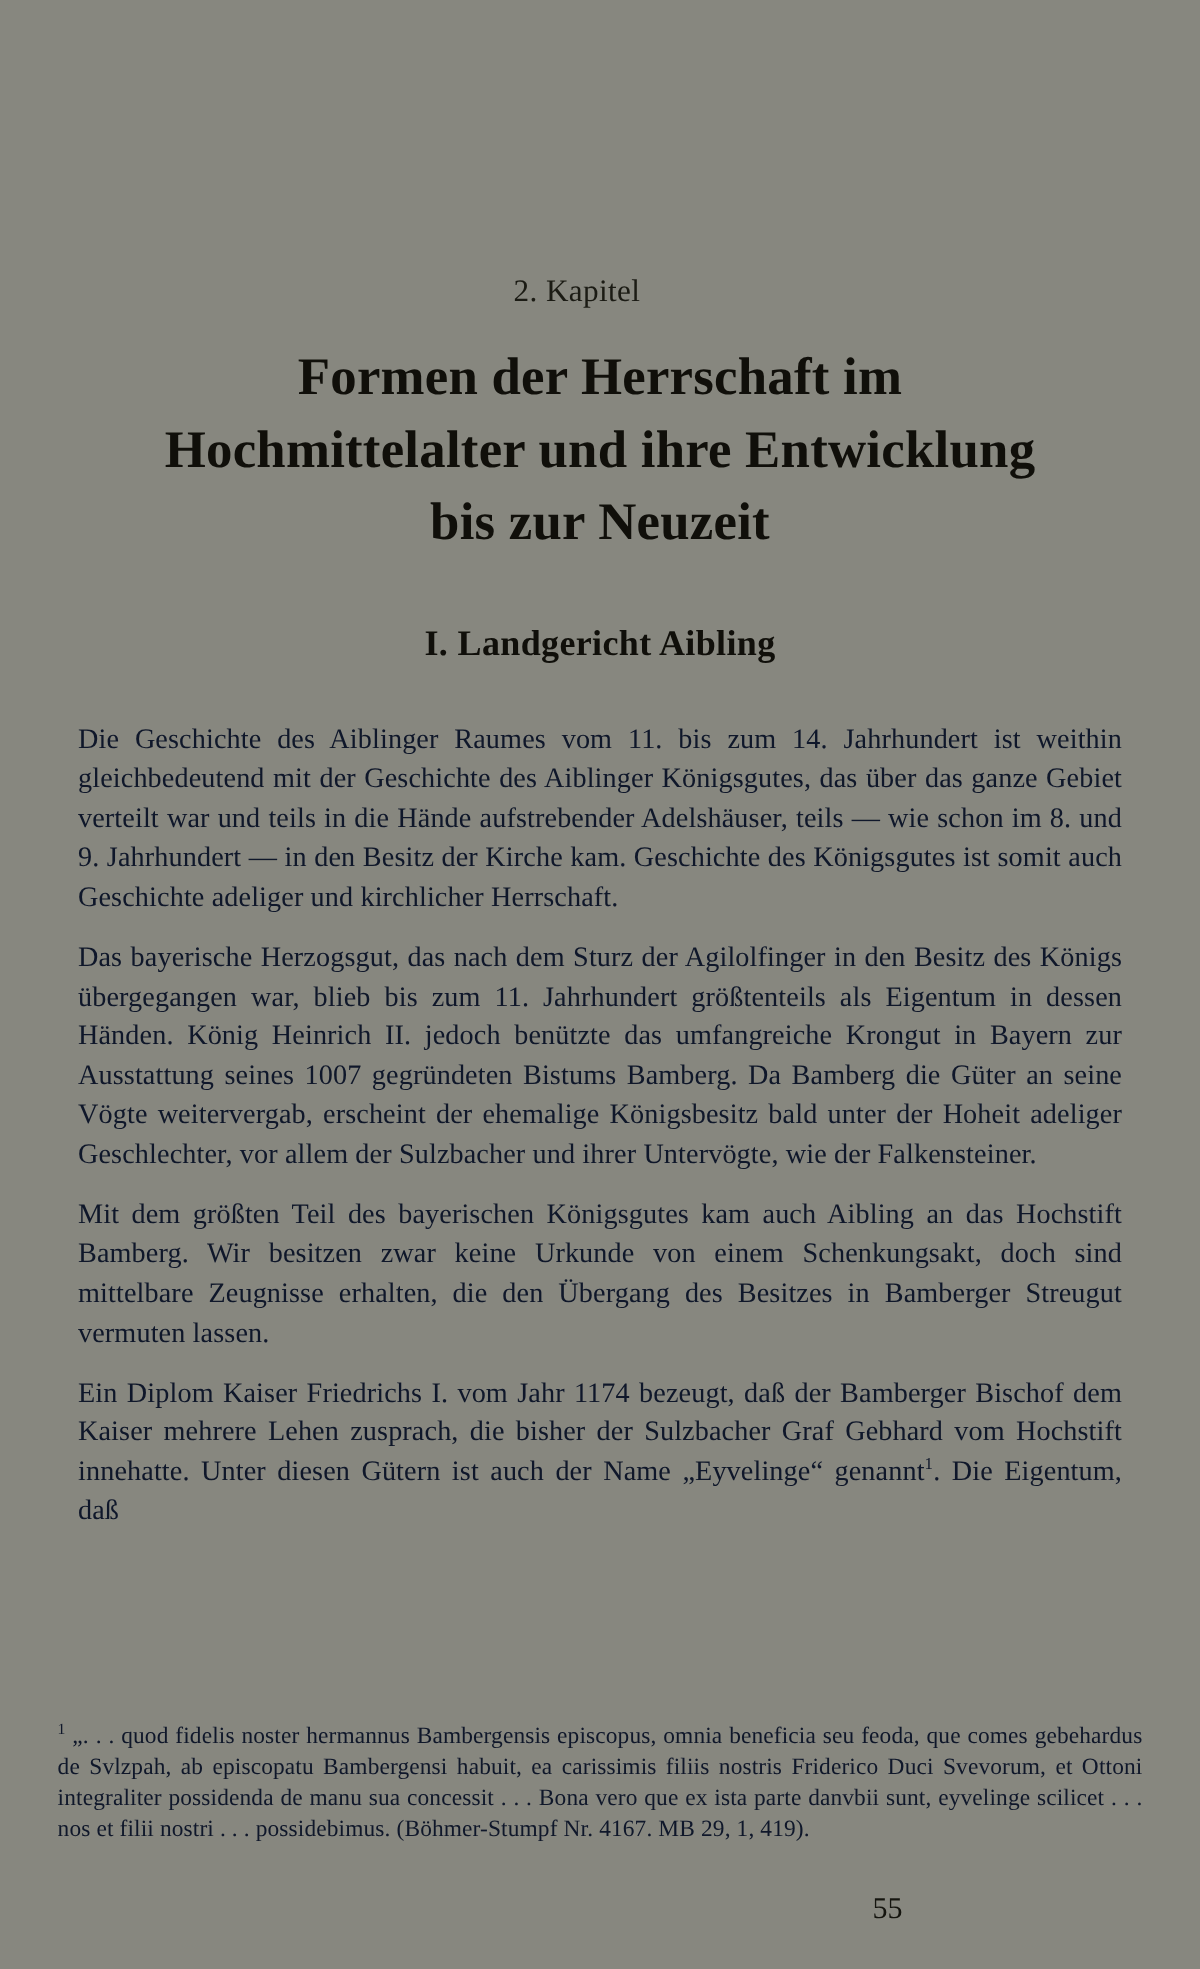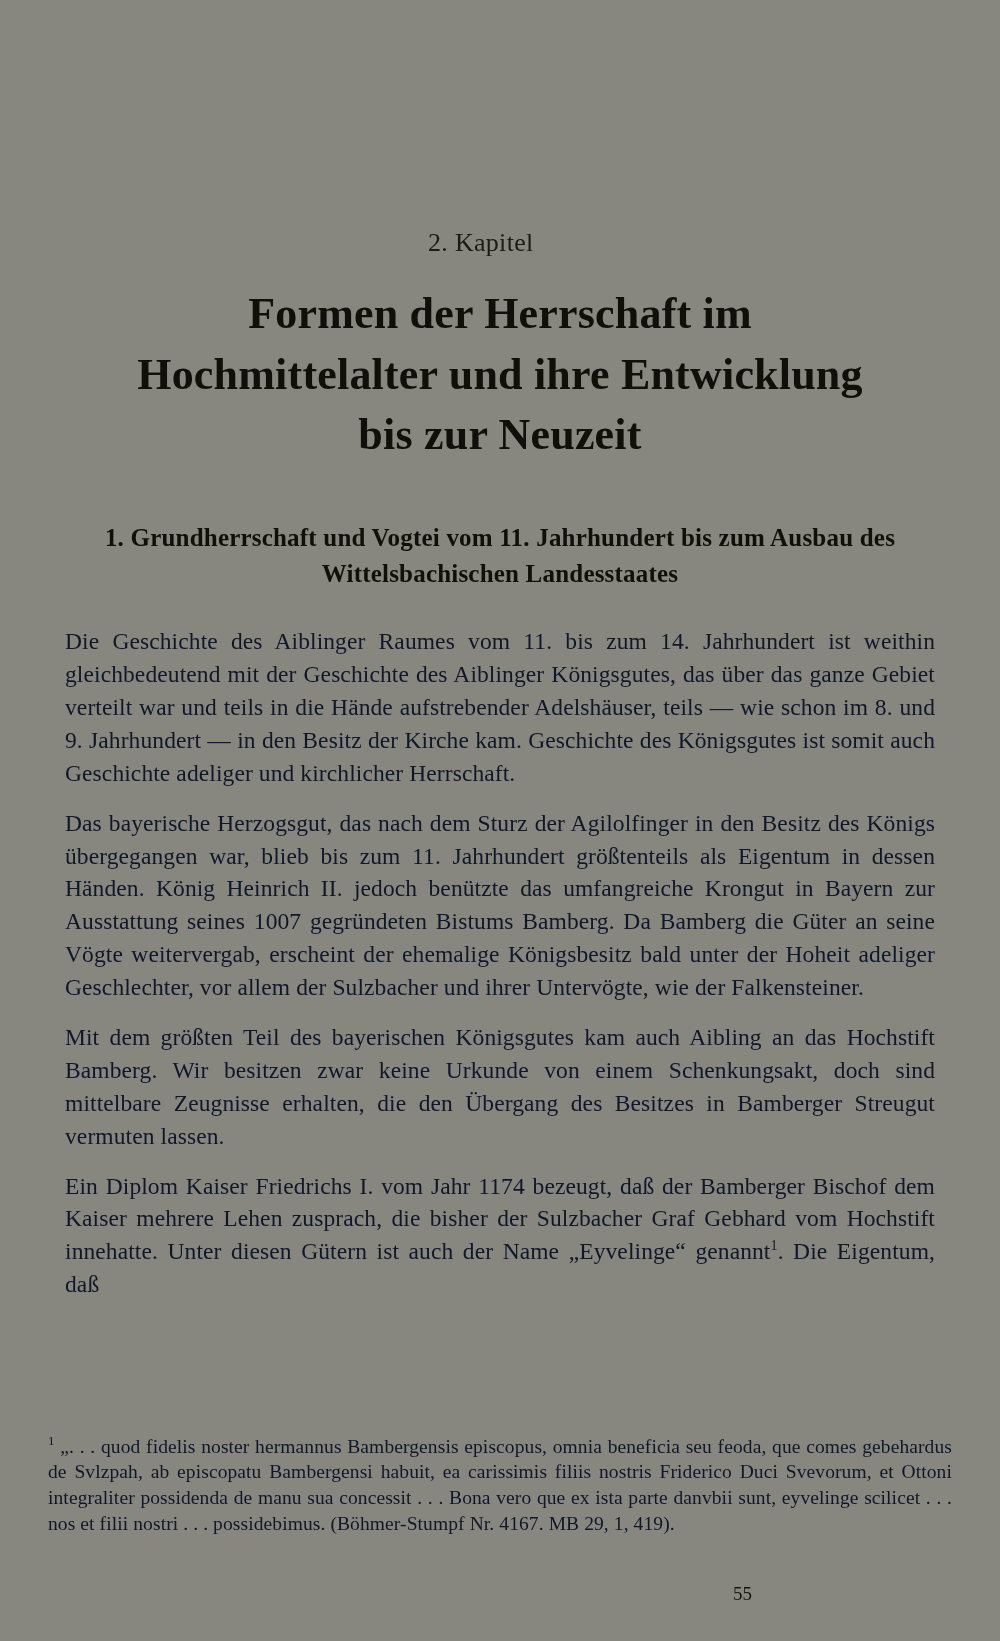--- a/index.html
+++ b/index.html
@@ -91,42 +91,42 @@
     color: #0f172a;
   }
   .footnote sup {
     font-size: 13px;
     vertical-align: super;
   }
   .page-number {
     position: absolute;
     right: 52px;
     bottom: 36px;
-    font-size: 19px;
+    font-size: 25px;
     color: #15150f;
     margin-top: 28px;
   }
   sup.fn {
     font-size: 14px;
     vertical-align: super;
   }
 </style>
 </head>
 <body>
 
 <div class="page">
 
   <div class="content">
 
     <div class="chapter-num">2. Kapitel</div>
 
     <h1 class="chapter-title">Formen der Herrschaft im Hochmittelalter und ihre Entwicklung bis zur Neuzeit</h1>
 
+    <h2 class="section-title">I. Landgericht Aibling</h2>
 
-    <h3 class="subsection-title">1. Grundherrschaft und Vogtei vom 11. Jahrhundert bis zum Ausbau des Wittelsbachischen Landesstaates</h3>
 
 
     <p class="body">Die Geschichte des Aiblinger Raumes vom 11. bis zum 14. Jahrhundert ist weithin gleichbedeutend mit der Geschichte des Aiblinger Königsgutes, das über das ganze Gebiet verteilt war und teils in die Hände aufstrebender Adelshäuser, teils — wie schon im 8. und 9. Jahrhundert — in den Besitz der Kirche kam. Geschichte des Königsgutes ist somit auch Geschichte adeliger und kirchlicher Herrschaft.</p>
     <p class="body">Das bayerische Herzogsgut, das nach dem Sturz der Agilolfinger in den Besitz des Königs übergegangen war, blieb bis zum 11. Jahrhundert größtenteils als Eigentum in dessen Händen. König Heinrich II. jedoch benützte das umfangreiche Krongut in Bayern zur Ausstattung seines 1007 gegründeten Bistums Bamberg. Da Bamberg die Güter an seine Vögte weitervergab, erscheint der ehemalige Königsbesitz bald unter der Hoheit adeliger Geschlechter, vor allem der Sulzbacher und ihrer Untervögte, wie der Falkensteiner.</p>
     <p class="body">Mit dem größten Teil des bayerischen Königsgutes kam auch Aibling an das Hochstift Bamberg. Wir besitzen zwar keine Urkunde von einem Schenkungsakt, doch sind mittelbare Zeugnisse erhalten, die den Übergang des Besitzes in Bamberger Streugut vermuten lassen.</p>
 
     <p class="body"><span>Ein Diplom Kaiser Friedrichs I. vom Jahr 1174 bezeugt, daß der Bamberger Bischof dem Kaiser mehrere Lehen zusprach, die bisher der Sulzbacher Graf Gebhard vom Hochstift innehatte. Unter diesen Gütern ist auch der Name „Eyvelinge“ genannt</span><sup class="fn">1</sup><span>. Die Eigentum, daß</span></p>
 
   </div>
 

